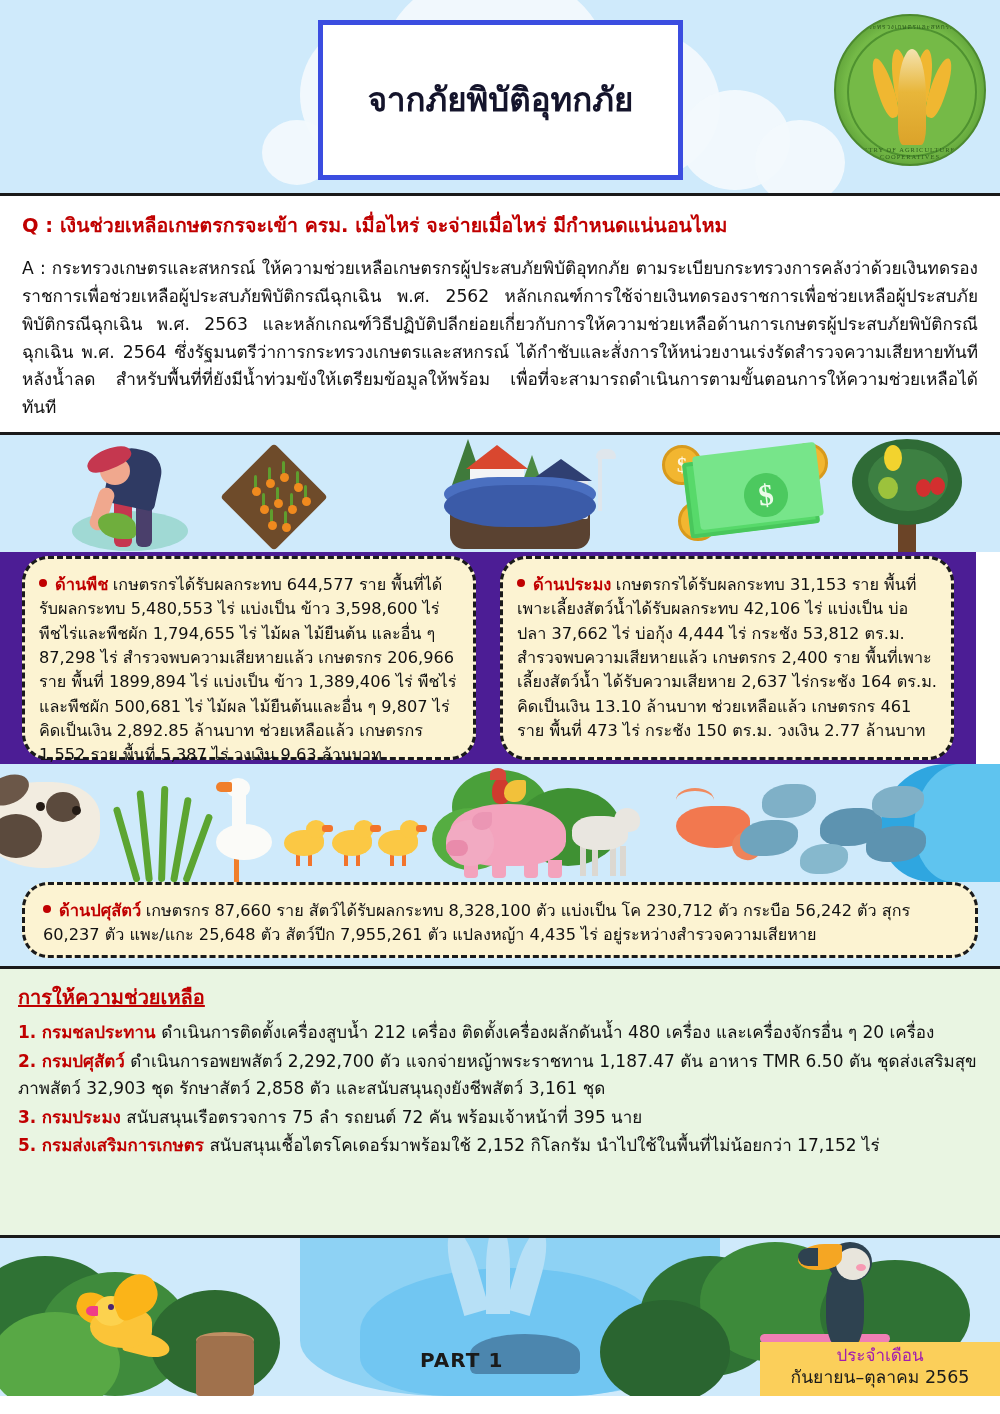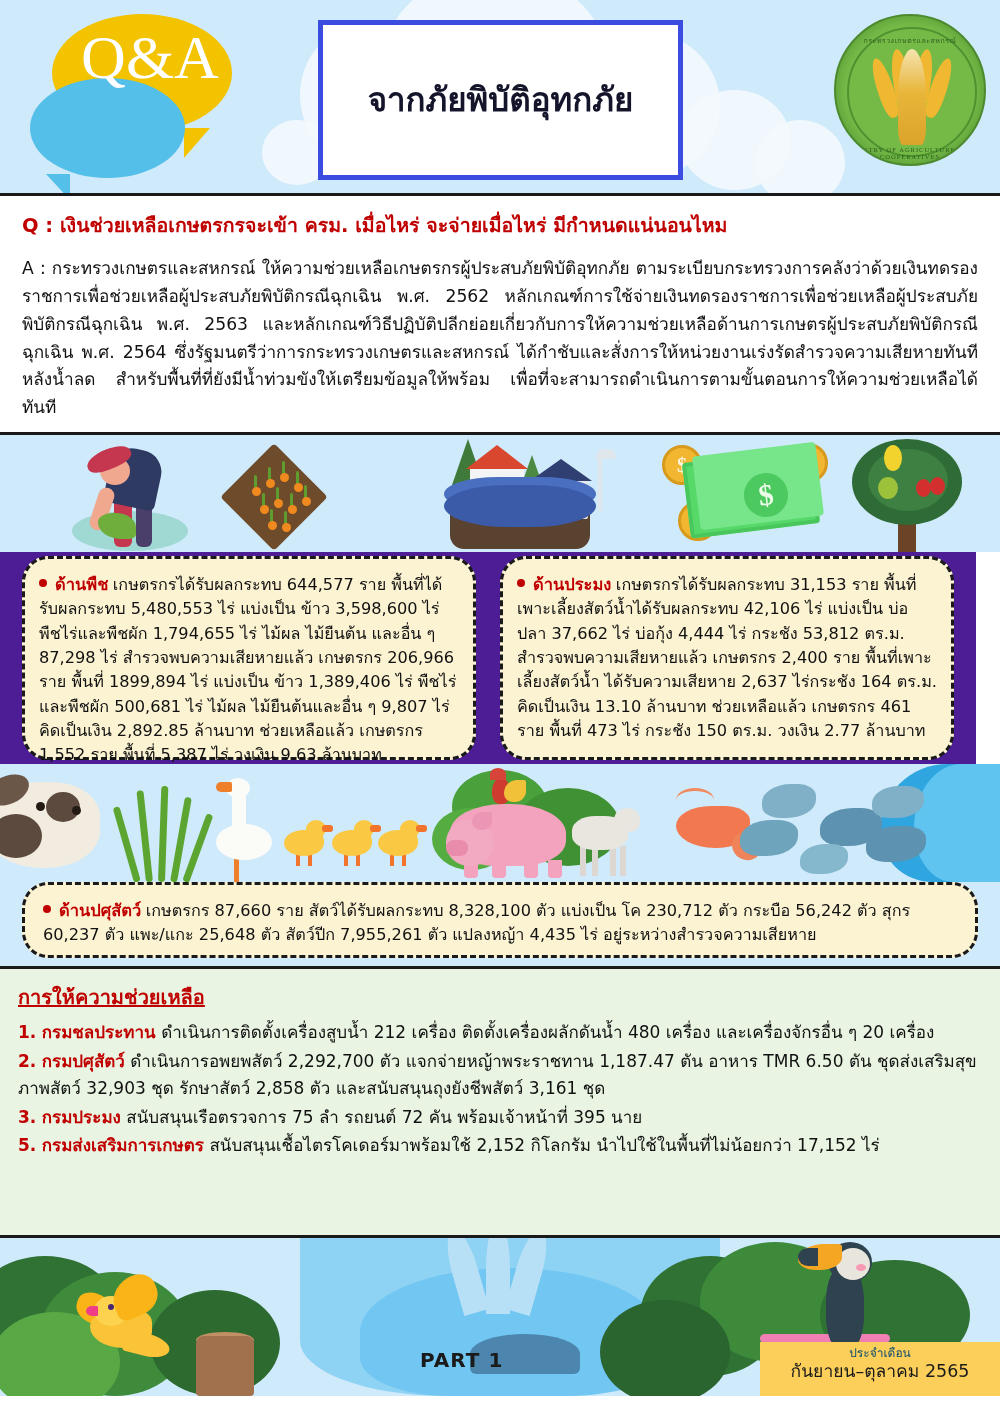--- a/index.html
+++ b/index.html
@@ -115,21 +115,21 @@
   }
   .sf1 { left: 28px; top: 28px; transform: rotate(-18deg); }
   .sf2 { left: 44px; top: 20px; transform: rotate(-8deg); }
   .sf3 { right: 28px; top: 28px; transform: rotate(18deg); }
   .sf4 { right: 44px; top: 20px; transform: rotate(8deg); }
   .seal-text-top, .seal-text-bot {
     position: absolute; left: 0; width: 100%;
     text-align: center; font-size: 7px; color: #2f5e1e;
     font-family: "Liberation Serif", serif; letter-spacing: .5px;
   }
-  .seal-text-top { top: 19px; }
+  .seal-text-top { top: 5px; }
   .seal-text-bot { bottom: 4px; font-size: 6.5px; letter-spacing: 1px; }
 
   
   .qa-block {
     background: #ffffff;
     padding: 14px 22px 10px 22px;
     position: relative;
   }
   .q-line {
     font-family: "DejaVu Sans", sans-serif;
@@ -332,21 +332,21 @@
   .perch { position: absolute; left: 760px; top: 96px; width: 130px; height: 9px; background: #f07fb4; border-radius: 5px; }
   .perch-claw { position: absolute; top: 92px; width: 8px; height: 18px; background: #f5a623; border-radius: 3px; }
 
   .footer-badge {
     position: absolute; right: 0; top: 104px;
     width: 240px; height: 54px;
     background: #fbcf5a;
     text-align: center; padding-top: 4px;
     z-index: 6;
   }
-  .badge-l1 { font-family: Liberation Serif, serif; font-size: 12px; color: #0c4a6e; line-height: 1.22; }
+  .badge-l1 { font-family: Liberation Serif, serif; font-size: 17px; color: #a21caf; line-height: 1.22; }
   .badge-l2 { font-family: "DejaVu Sans", sans-serif; font-size: 17.5px; color: #1a1a1a; line-height: 1.22; }
 
   .part-label {
     position: absolute; left: 420px; top: 110px;
     font-family: "DejaVu Sans", sans-serif;
     font-size: 20px; font-weight: bold; color: #1a1a1a;
     letter-spacing: 1px; z-index: 6;
   }
 </style>
 </head>
@@ -355,25 +355,20 @@
 <div class="page">
 
   <div class="header">
     <div class="cloud c1"></div>
     <div class="cloud c2"></div>
     <div class="cloud c3"></div>
     <div class="cloud c4"></div>
     <div class="cloud c5"></div>
     <div class="cloud c6"></div>
 
-    <div class="bubbles">
-      <div class="bub-yellow"></div>
-      <div class="bub-blue"></div>
-      <div class="qa-text">Q&amp;A</div>
-    </div>
 
     <div class="title-box">
       <div class="title-line">จากภัยพิบัติอุทกภัย</div>
     </div>
 
     <div class="seal">
       <div class="seal-inner">
         <div class="seal-flame sf1"></div>
         <div class="seal-flame sf2"></div>
         <div class="seal-flame sf3"></div>

